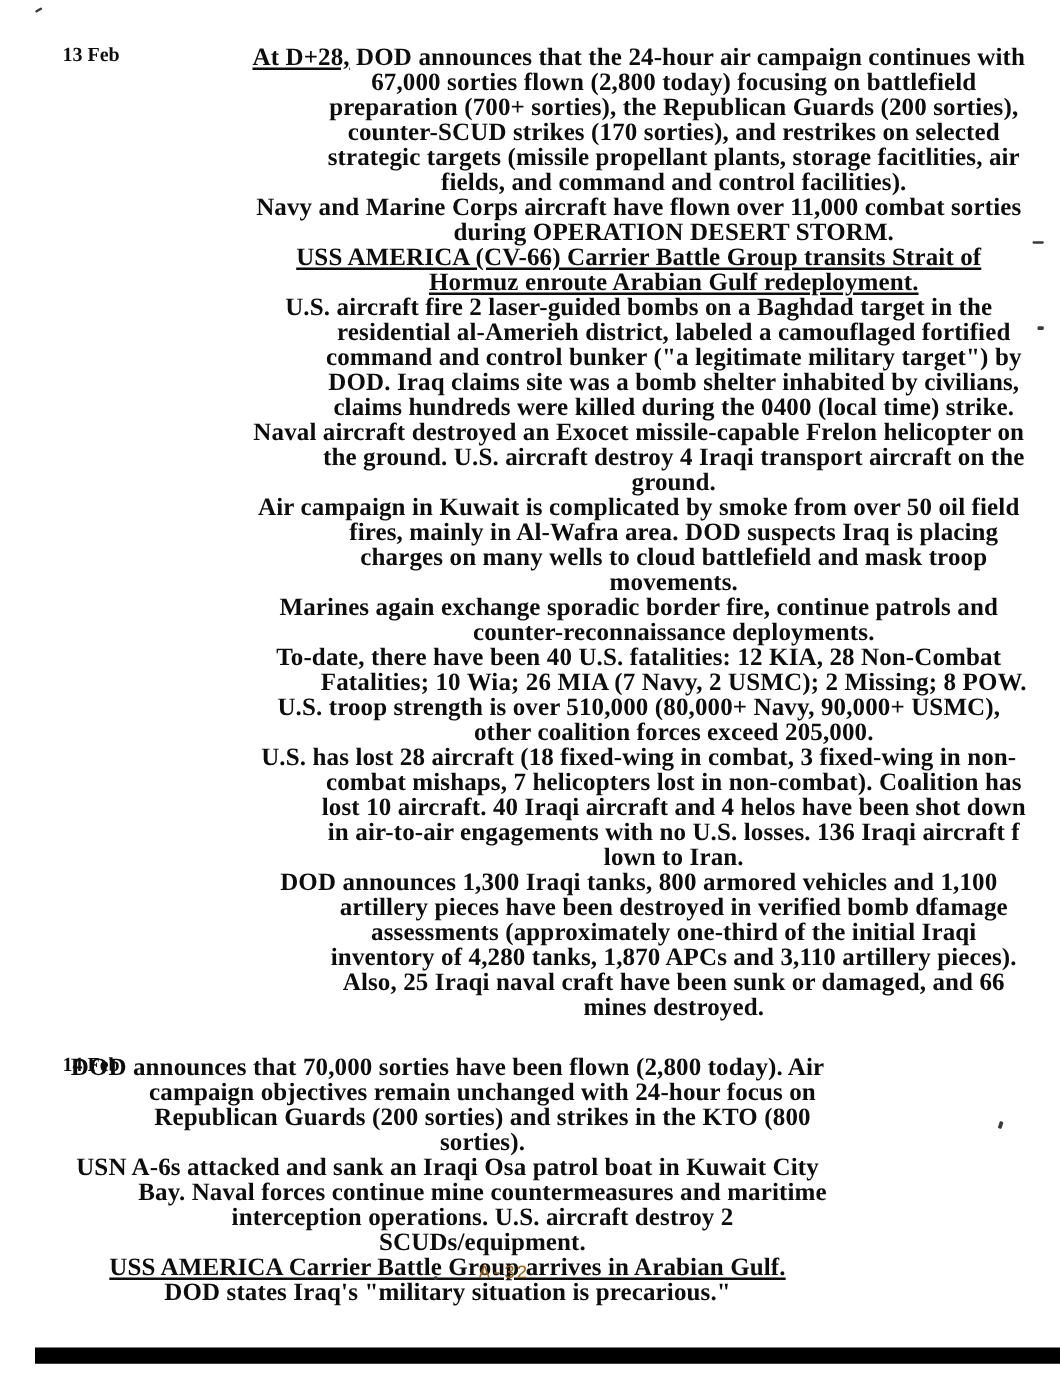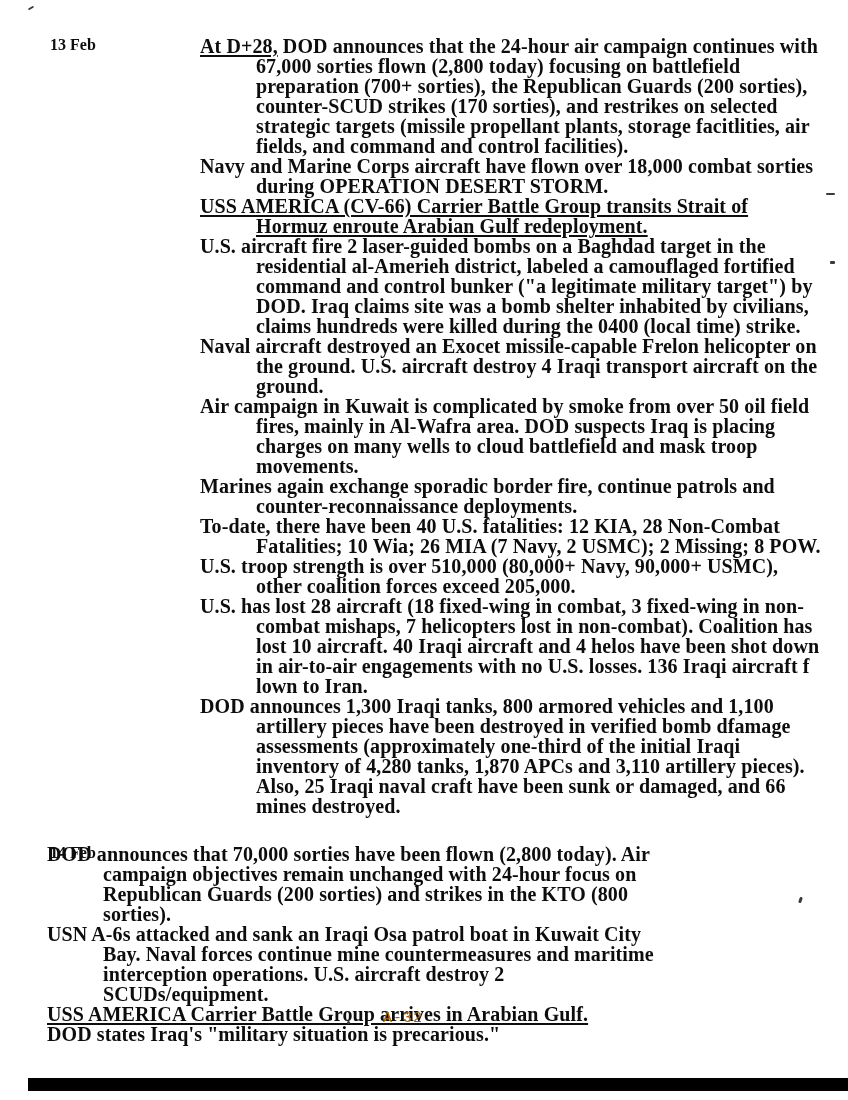--- a/index.html
+++ b/index.html
@@ -15,20 +15,21 @@
   }
   .page {
     position: absolute;
     inset: 0;
     padding-top: 36px;
     box-sizing: border-box;
   }
   .day {
     position: relative;
     padding-left: 200px;
+    text-align: center;
   }
   .day + .day { margin-top: 28px; padding-left: 47px; }
   .date {
     position: absolute;
     left: 50px;
     top: 0;
     font-size: 16px;
     font-weight: bold;
     white-space: nowrap;
   }
@@ -70,21 +71,21 @@
 </style>
 </head>
 <body>
 
 <div class="page">
 
   <section class="day">
     <div class="date">13 Feb</div>
     <div class="entries">
       <p class="entry"><span class="ul-lead">At D+28,</span> <span>DOD announces that the 24-hour air campaign continues with 67,000 sorties flown (2,800 today) focusing on battlefield preparation (700+ sorties), the Republican Guards (200 sorties), counter-SCUD strikes (170 sorties), and restrikes on selected strategic targets (missile propellant plants, storage facitlities, air fields, and command and control facilities).</span></p>
-      <p class="entry">Navy and Marine Corps aircraft have flown over 18,000 combat sorties during OPERATION DESERT STORM.</p>
+      <p class="entry">Navy and Marine Corps aircraft have flown over 11,000 combat sorties during OPERATION DESERT STORM.</p>
       <p class="entry underlined">USS AMERICA (CV-66) Carrier Battle Group transits Strait of Hormuz enroute Arabian Gulf redeployment.</p>
       <p class="entry">U.S. aircraft fire 2 laser-guided bombs on a Baghdad target in the residential al-Amerieh district, labeled a camouflaged fortified command and control bunker ("a legitimate military target") by DOD.  Iraq claims site was a bomb shelter inhabited by civilians, claims hundreds were killed during the 0400 (local time) strike.</p>
       <p class="entry">Naval aircraft destroyed an Exocet missile-capable Frelon helicopter on the ground.  U.S. aircraft destroy 4 Iraqi transport aircraft on the ground.</p>
       <p class="entry">Air campaign in Kuwait is complicated by smoke from over 50 oil field fires, mainly in Al-Wafra area.  DOD suspects Iraq is placing charges on many wells to cloud battlefield and mask troop movements.</p>
       <p class="entry">Marines again exchange sporadic border fire, continue patrols and counter-reconnaissance deployments.</p>
       <p class="entry">To-date, there have been 40 U.S. fatalities:  12 KIA, 28 Non-Combat Fatalities; 10 Wia; 26 MIA (7 Navy, 2 USMC); 2 Missing; 8 POW.</p>
       <p class="entry">U.S. troop strength is over 510,000 (80,000+ Navy, 90,000+ USMC), other coalition forces exceed 205,000.</p>
       <p class="entry">U.S. has lost 28 aircraft (18 fixed-wing in combat, 3 fixed-wing in non-combat mishaps, 7 helicopters lost in non-combat).  Coalition has lost 10 aircraft.  40 Iraqi aircraft and 4 helos have been shot down in air-to-air engagements with no U.S. losses.  136 Iraqi aircraft f lown to Iran.</p>
       <p class="entry">DOD announces 1,300 Iraqi tanks, 800 armored vehicles and 1,100 artillery pieces have been destroyed in verified bomb dfamage assessments (approximately one-third of the initial Iraqi inventory of 4,280 tanks, 1,870 APCs and 3,110 artillery pieces).  Also, 25 Iraqi naval craft have been sunk or damaged, and 66 mines destroyed.</p>
     </div>

